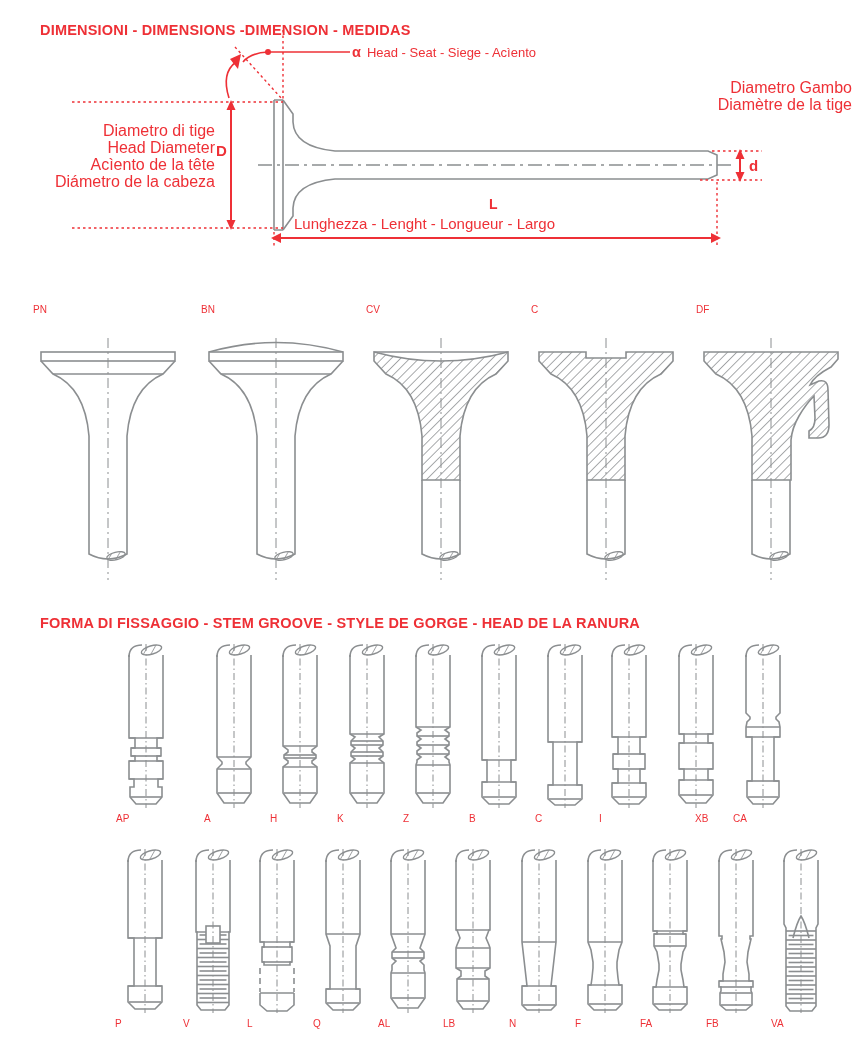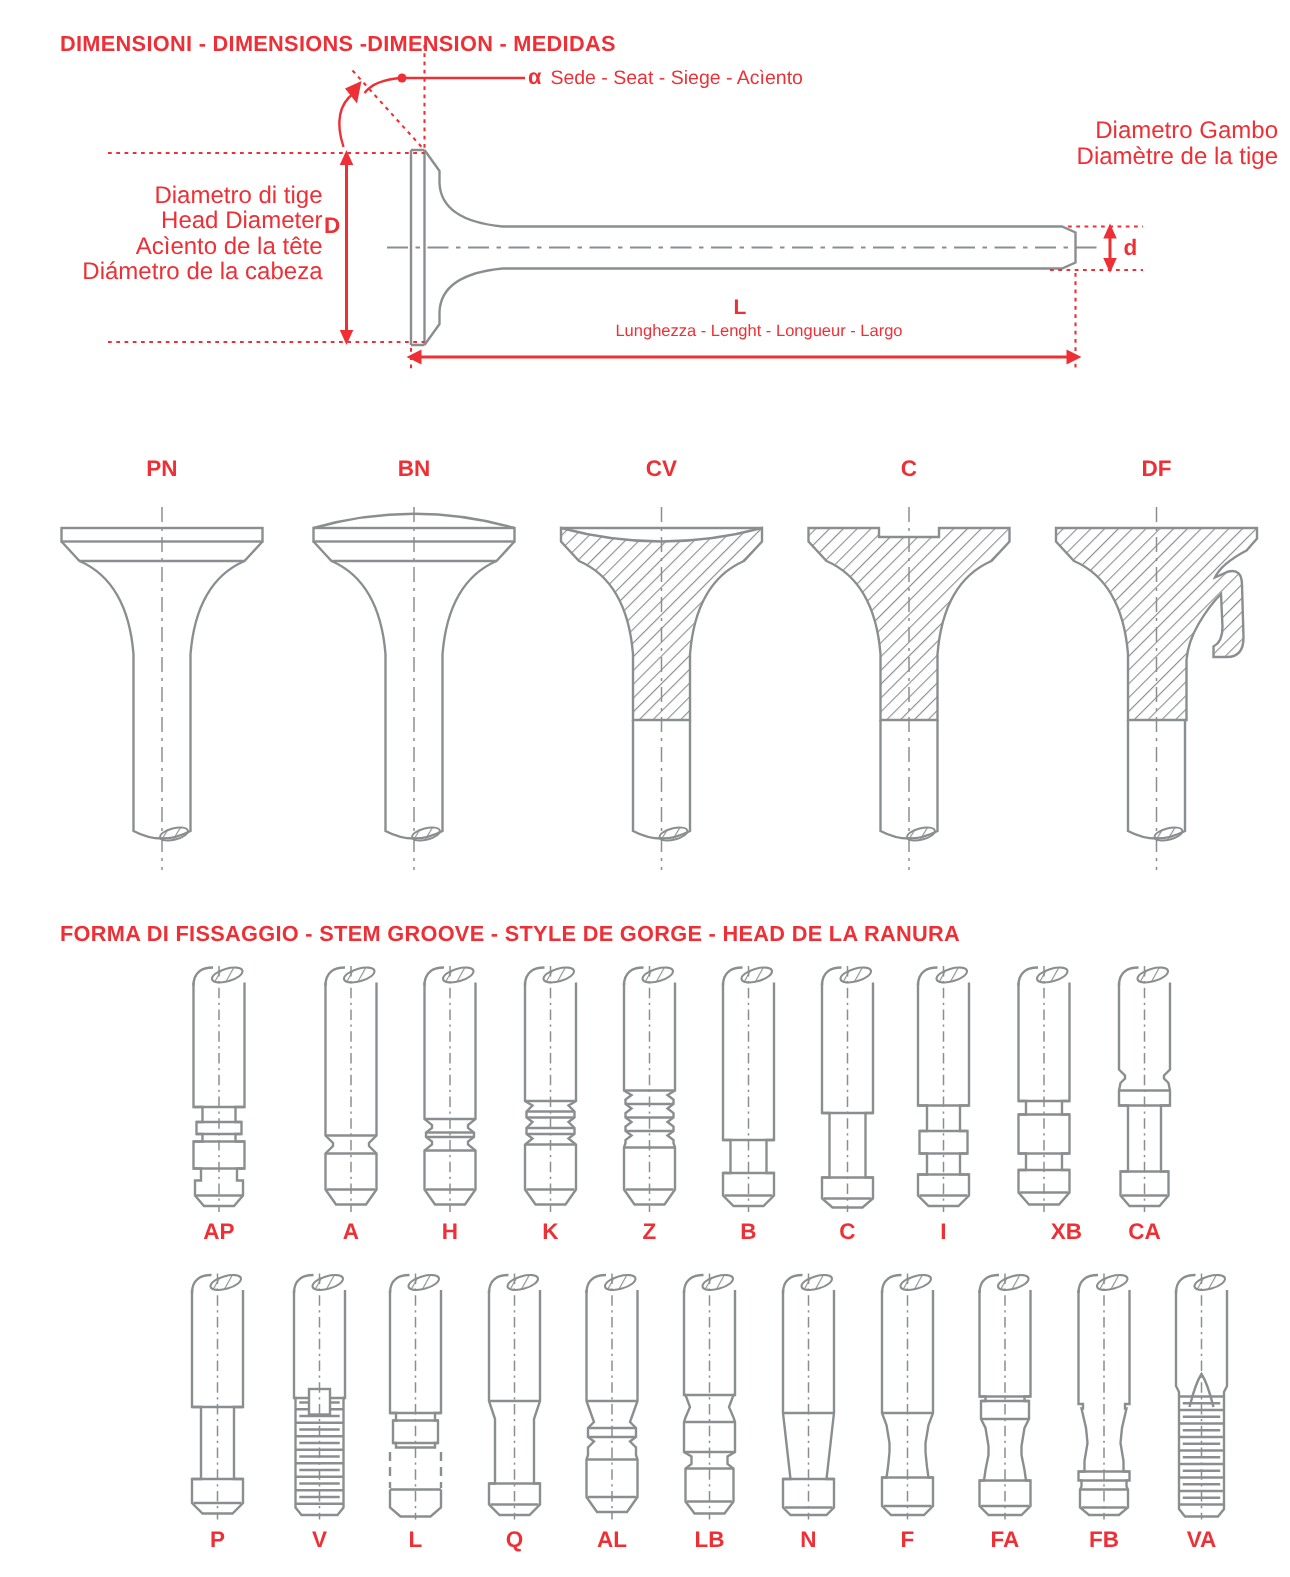--- a/index.html
+++ b/index.html
@@ -3,21 +3,21 @@
 <meta charset="utf-8">
 <style>
   :root{ --red:#ee3036; --line:#8b8e90; }
   html,body{margin:0;padding:0;background:#fff;}
   #page{position:relative;width:860px;height:1051px;background:#fff;overflow:hidden;
         font-family:"Liberation Sans",sans-serif;}
   .sec-title{position:absolute;left:40px;font-size:14.5px;font-weight:bold;color:var(--red);
              letter-spacing:.2px;white-space:nowrap;}
   .abs{position:absolute;}
   .redtxt{color:var(--red);}
-  .lbl{position:absolute;color:var(--red);font-weight:bold;font-size:15px;text-align:center;}
+  .lbl{position:absolute;color:var(--red);font-weight:normal;font-size:10px;text-align:left;}
   .dim-letter{position:absolute;color:var(--red);font-weight:bold;font-size:15px;background:#fff;line-height:1;}
   .txtblock{position:absolute;color:var(--red);font-size:16px;line-height:17px;}
   .alpha-line{position:absolute;color:var(--red);font-size:13px;white-space:nowrap;}
   .alpha-line b{font-size:14.5px;margin-right:6px;}
   figure{margin:0;padding:0;}
 </style>
 </head>
 <body>
 
 <svg width="0" height="0" style="position:absolute" aria-hidden="true">
@@ -59,39 +59,39 @@
       <polygon points="231,72 226.5,82 235.5,82"></polygon>
       <polygon points="231,202 226.5,192 235.5,192"></polygon>
       <polygon points="740,121 735.5,131 744.5,131"></polygon>
       <polygon points="740,154 735.5,144 744.5,144"></polygon>
       <polygon points="271,210 281,205 281,215"></polygon>
       <polygon points="721,210 711,205 711,215"></polygon>
     </g>
   </svg>
 
   <div class="alpha-line" style="left:352px;top:44px">
-    <b>α</b><span>Sede - Seat - Siege - Acìento</span>
+    <b>α</b><span>Head - Seat - Siege - Acìento</span>
   </div>
 
   <div class="txtblock" style="left:0;width:215px;top:122px;text-align:right">
     <div>Diametro di tige</div>
     <div>Head Diameter</div>
     <div>Acìento de la tête</div>
     <div>Diámetro de la cabeza</div>
   </div>
 
   <div class="txtblock" style="left:600px;width:252px;top:79px;text-align:right">
     <div>Diametro Gambo</div>
     <div>Diamètre de la tige</div>
   </div>
 
   <span class="dim-letter" style="left:216px;top:143px">D</span>
   <span class="dim-letter" style="left:749px;top:158px">d</span>
   <span class="dim-letter" style="left:489px;top:197px;font-size:14px">L</span>
-  <div class="abs redtxt" style="left:306px;width:400px;top:215px;text-align:center;font-size:11px">Lunghezza - Lenght - Longueur - Largo</div>
+  <div class="abs redtxt" style="left:294px;width:400px;top:215px;text-align:left;font-size:15px">Lunghezza - Lenght - Longueur - Largo</div>
 
 
   <div class="lbl" style="left:33px;top:304px;width:150px">PN</div>
   <div class="lbl" style="left:201px;top:304px;width:150px">BN</div>
   <div class="lbl" style="left:366px;top:304px;width:150px">CV</div>
   <div class="lbl" style="left:531px;top:304px;width:150px">C</div>
   <div class="lbl" style="left:696px;top:304px;width:150px">DF</div>
 
   <figure class="abs headfig" style="left:33px;top:328px"><svg width="150" height="258" viewBox="0 0 150 258">
         <path d="M8,33 L20,46 Q52,60 56,108 L56,226 Q75,236 94,226 L94,108 Q98,60 130,46 L142,33" style="stroke:var(--line);fill:#fff;stroke-width:1.6"></path>
@@ -239,21 +239,21 @@
   </svg></figure>
 
   <div class="lbl" style="left:116px;top:813px;width:60px">AP</div>
   <div class="lbl" style="left:204px;top:813px;width:60px">A</div>
   <div class="lbl" style="left:270px;top:813px;width:60px">H</div>
   <div class="lbl" style="left:337px;top:813px;width:60px">K</div>
   <div class="lbl" style="left:403px;top:813px;width:60px">Z</div>
   <div class="lbl" style="left:469px;top:813px;width:60px">B</div>
   <div class="lbl" style="left:535px;top:813px;width:60px">C</div>
   <div class="lbl" style="left:599px;top:813px;width:60px">I</div>
-  <div class="lbl" style="left:681px;top:813px;width:60px">XB</div>
+  <div class="lbl" style="left:695px;top:813px;width:60px">XB</div>
   <div class="lbl" style="left:733px;top:813px;width:60px">CA</div>
 
   <figure class="abs stemfig" style="left:115px;top:846px"><svg width="60" height="168" viewBox="0 0 60 168">
     <path d="M13,14 L13,92 L19,92 L19,140 L13,140 L13,156 L20,163 L40,163 L47,156 L47,140 L41,140 L41,92 L47,92 L47,14" style="stroke:var(--line);fill:#fff;stroke-width:1.6"></path>
     <line x1="13" y1="92" x2="47" y2="92" style="stroke:var(--line);fill:none;stroke-width:1.6"></line>
         <line x1="13" y1="140" x2="47" y2="140" style="stroke:var(--line);fill:none;stroke-width:1.6"></line>
         <line x1="14" y1="156" x2="46" y2="156" style="stroke:var(--line);fill:none;stroke-width:1.6"></line>
     <path d="M13,16 C13,7 19,4 26,4" style="stroke:var(--line);fill:none;stroke-width:1.6"></path>
     <ellipse cx="35.5" cy="9" rx="10.5" ry="4.2" transform="rotate(-16 35.5 9)" style="fill:url(#hatch);stroke:var(--line);stroke-width:1.4"></ellipse>
     <line x1="30" y1="3" x2="30" y2="167" style="stroke:var(--line);stroke-width:1" stroke-dasharray="7 3 1.5 3"></line>

